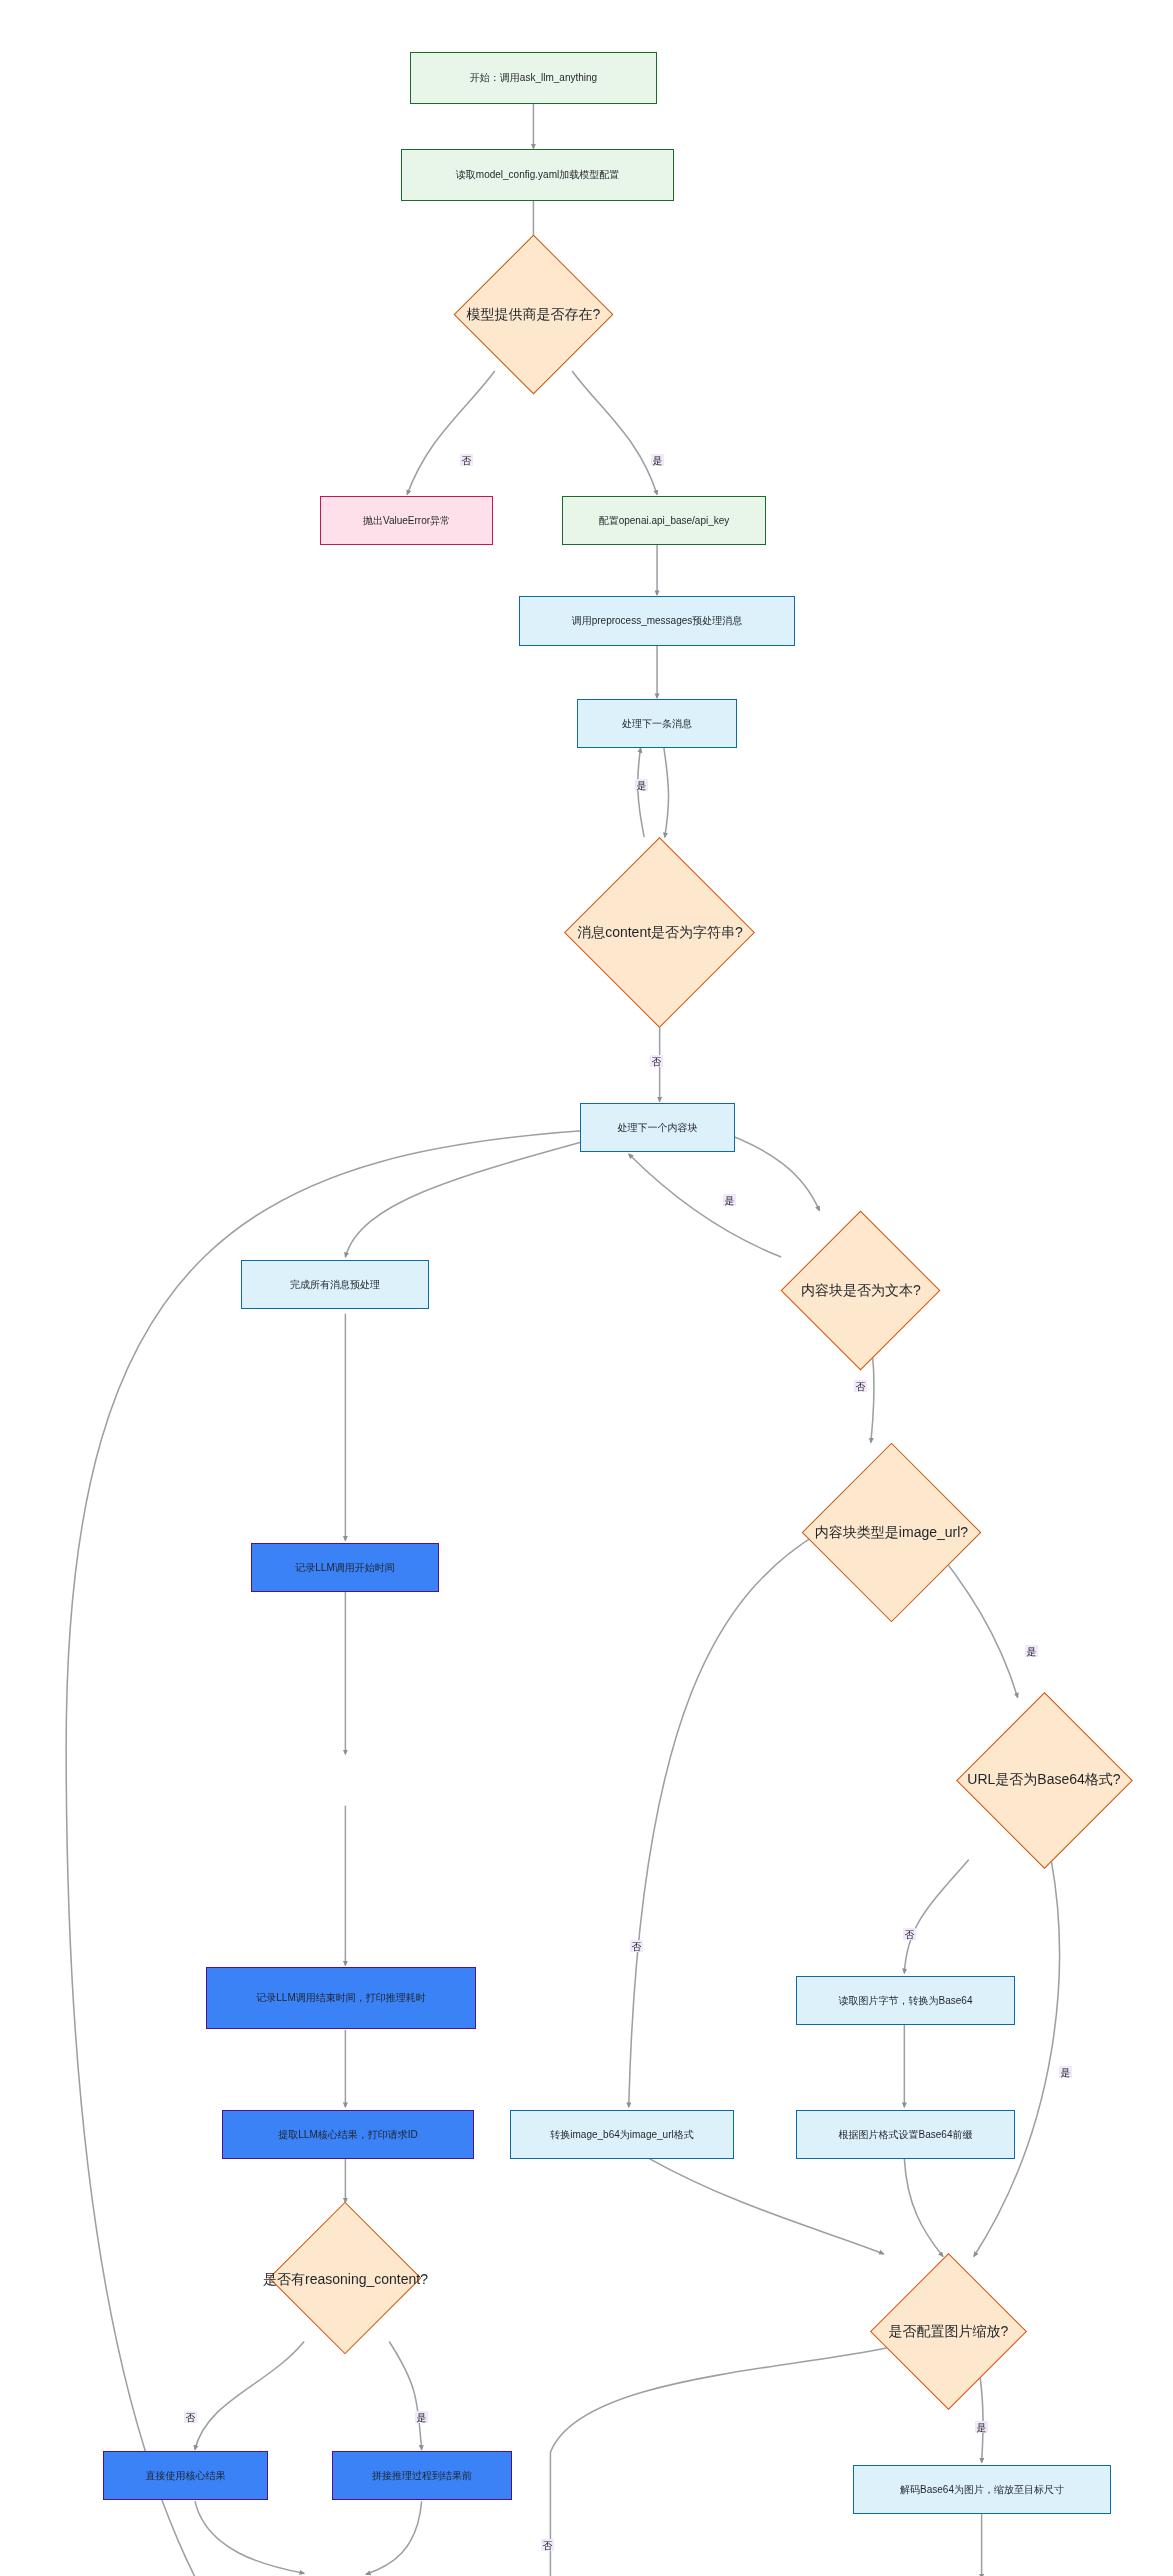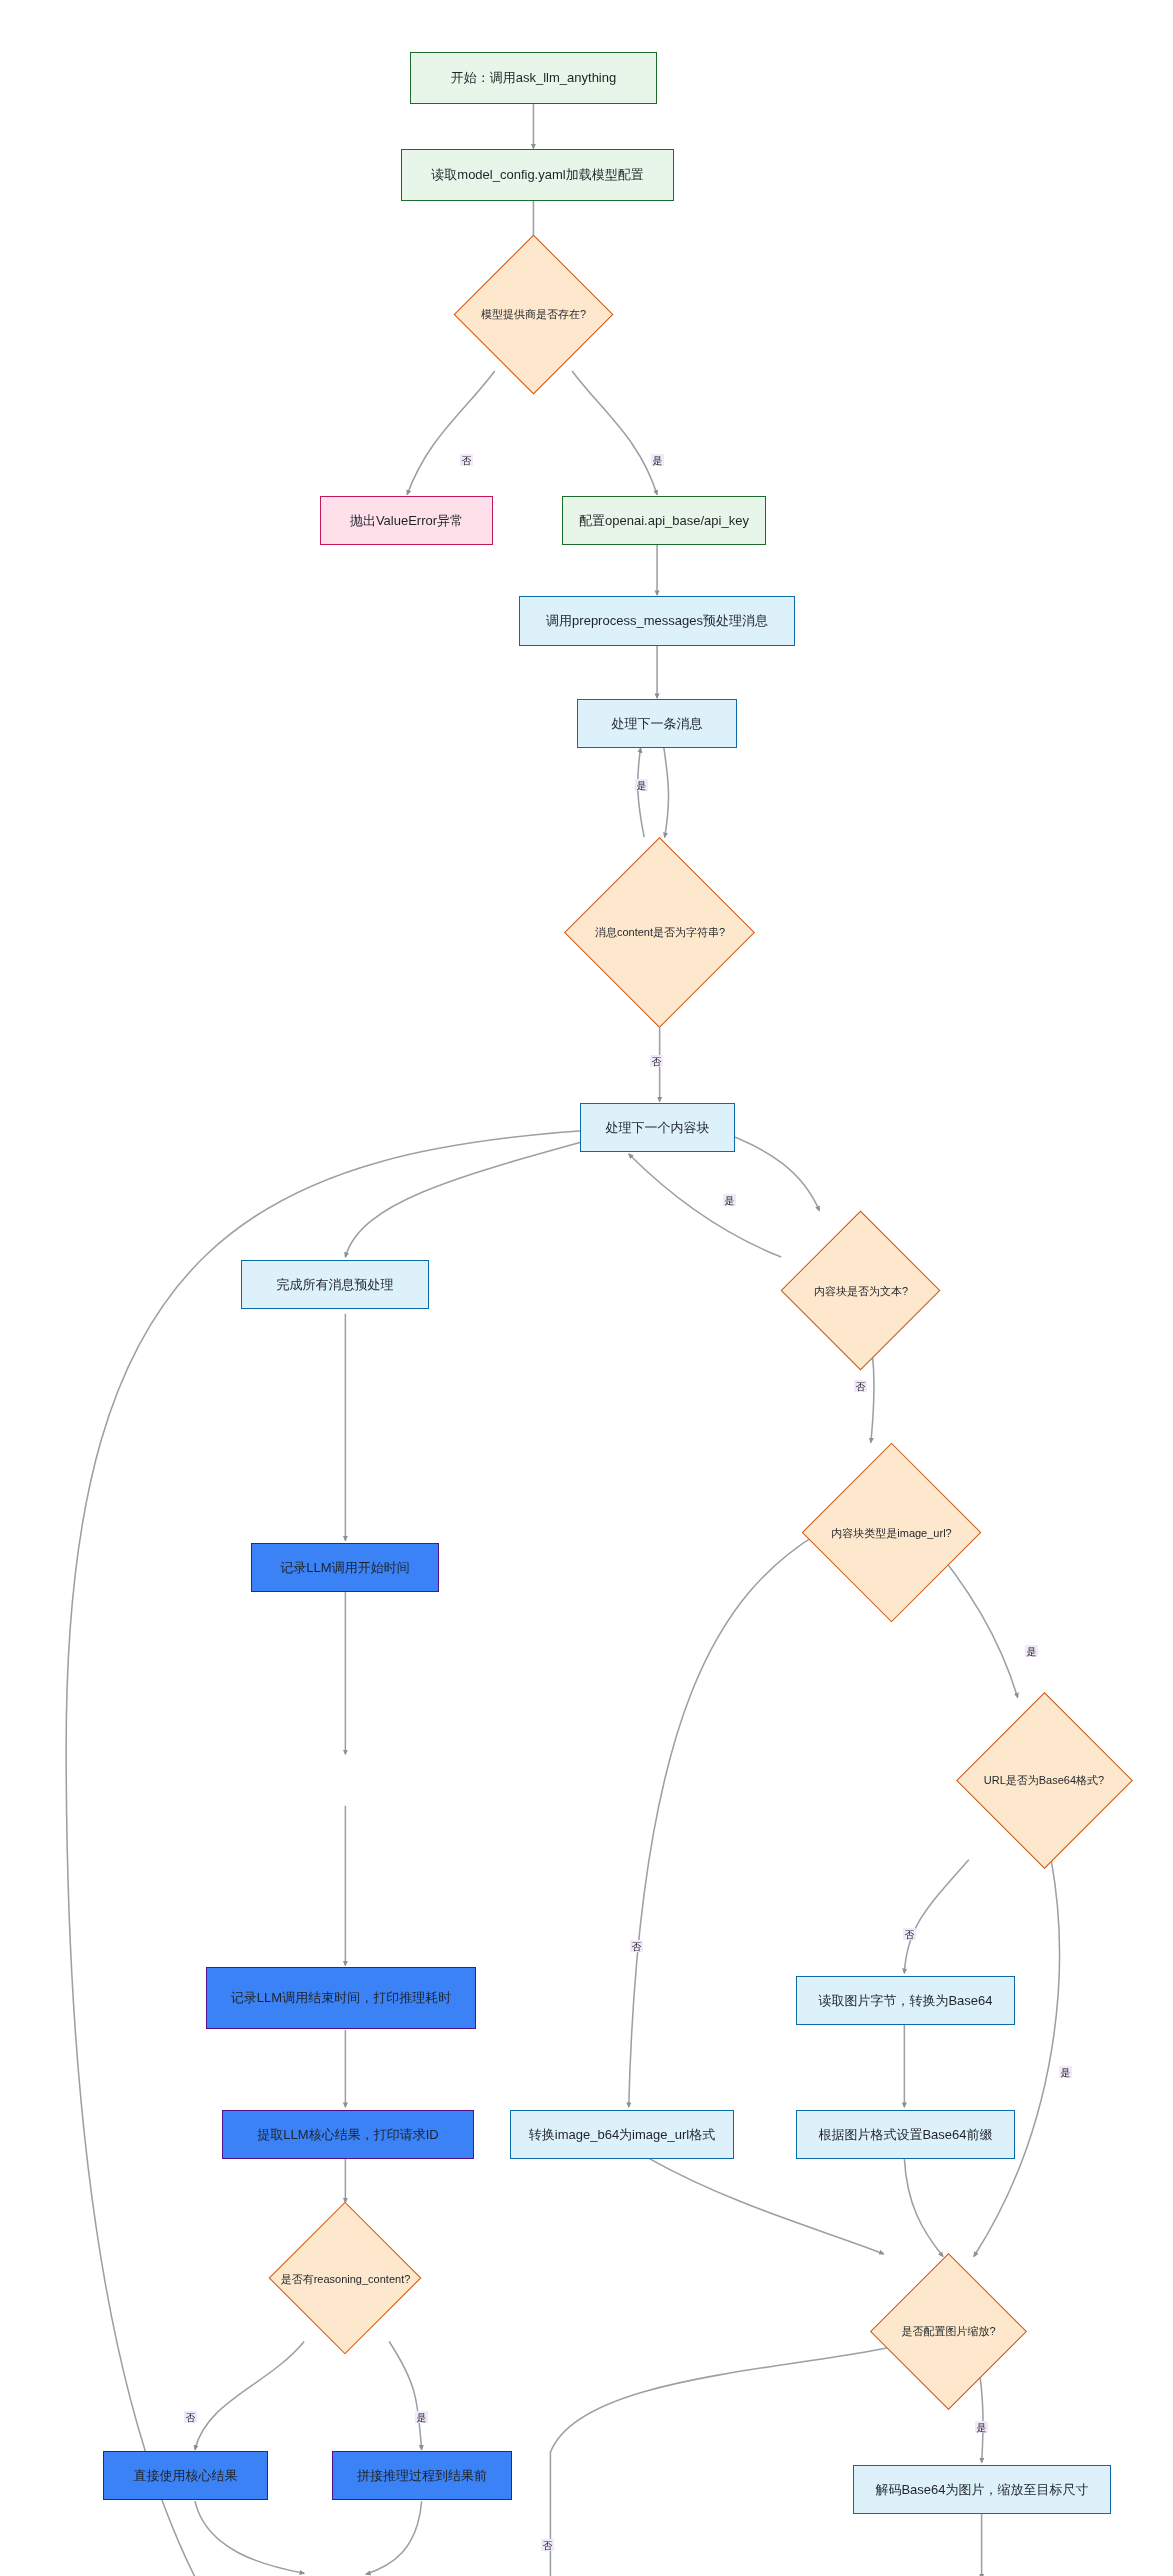--- a/index.html
+++ b/index.html
@@ -2,36 +2,36 @@
 <html style="font-size:8.2px"><head>
 <meta charset="utf-8">
 <style>
   html,body{margin:0;padding:0;background:#ffffff;}
   body{font-family:"Liberation Sans","DejaVu Sans",sans-serif;}
   #canvas{position:relative;width:1174px;height:2885px;background:#ffffff;overflow:hidden;}
   #edges{position:absolute;left:0;top:0;width:1174px;height:2885px;pointer-events:none;}
 
   .node{position:absolute;box-sizing:border-box;display:flex;align-items:center;
         justify-content:center;text-align:center;line-height:1.35;
-        font-size:13px;color:#1f2328;padding:3.1px 6.2px;}
+        font-size:10px;color:#1f2328;padding:3.1px 6.2px;}
   .node span{display:block;width:100%;}
 
   
   .n-green{background:#e8f5e9;border:1.5px solid #1b6b2a;}
   .n-blue{background:#ddf1fb;border:1.5px solid #0b6aa8;}
   .n-purple{background:#3b82f6;border:1.5px solid #52108a;}
   .n-pink{background:#fde0ea;border:1.5px solid #c2185b;}
 
   .diamond{position:absolute;}
   .diamond .dshape{position:absolute;left:0;top:0;width:100%;height:100%;
       background:#fde8ce;border:1.5px solid #d2540b;
       transform:rotate(45deg);box-sizing:border-box;}
   .diamond .dtext{position:absolute;left:0;top:0;width:100%;height:100%;
       display:flex;align-items:center;justify-content:center;text-align:center;
-      font-size:11px;color:#1f2328;z-index:2;white-space:nowrap;}
+      font-size:14px;color:#1f2328;z-index:2;white-space:nowrap;}
 
   .elabel{position:absolute;background:#f1e9fb;color:#222;font-size:9.8px;
           padding:0.5px 1.5px;line-height:1.15;z-index:5;border-radius:1px;}
 </style>
 </head>
 <body>
 
 <div id="canvas">
 
 <svg id="edges" viewBox="0 0 2278 5600">

